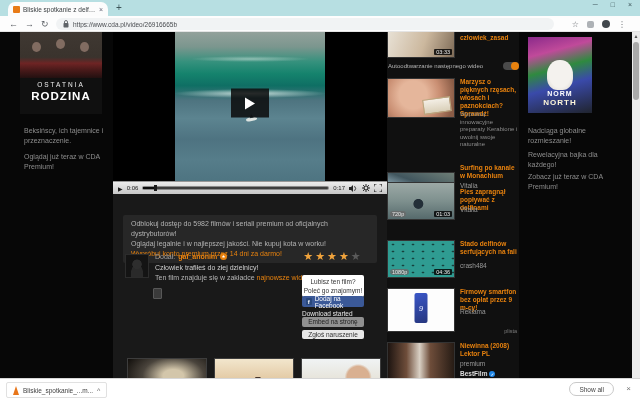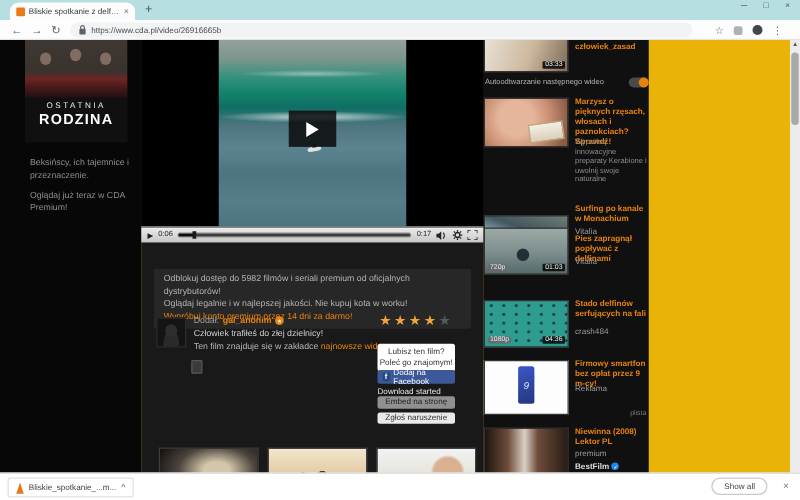--- a/index.html
+++ b/index.html
@@ -361,20 +361,30 @@
     <div class="ritem" style="top:308px;height:46px">
       <div class="rthumb th-movie" style="top:2px"></div>
       <div class="rtitle" style="top:2px">Niewinna (2008) Lektor PL</div>
       <div class="rchan" style="top:20px">premium</div>
       <div class="bestfilm" style="top:30px">
         <span>BestFilm</span><span class="vbadge">✓</span>
       </div>
     </div>
   </div>
 
+  <div class="right-rail">
+    <div class="poster-norm">
+      <div class="bear"></div>
+      <div class="pn-txt1">NORM</div>
+      <div class="pn-txt2">NORTH</div>
+    </div>
+    <div class="rail-cap" style="left:9px;top:94px;width:92px">Nadciąga globalne rozmieszanie!</div>
+    <div class="rail-cap" style="left:9px;top:118px;width:92px">Rewelacyjna bajka dla każdego!</div>
+    <div class="rail-cap" style="left:9px;top:140px;width:92px">Zobacz już teraz w CDA Premium!</div>
+  </div>
 
   <div class="scrollbar">
     <div class="sb-up">▲</div>
     <div class="sb-thumb"></div>
   </div>
 </div>
 
 <div class="dlbar">
   <div class="dl-item">
     <span class="cone"></span>

